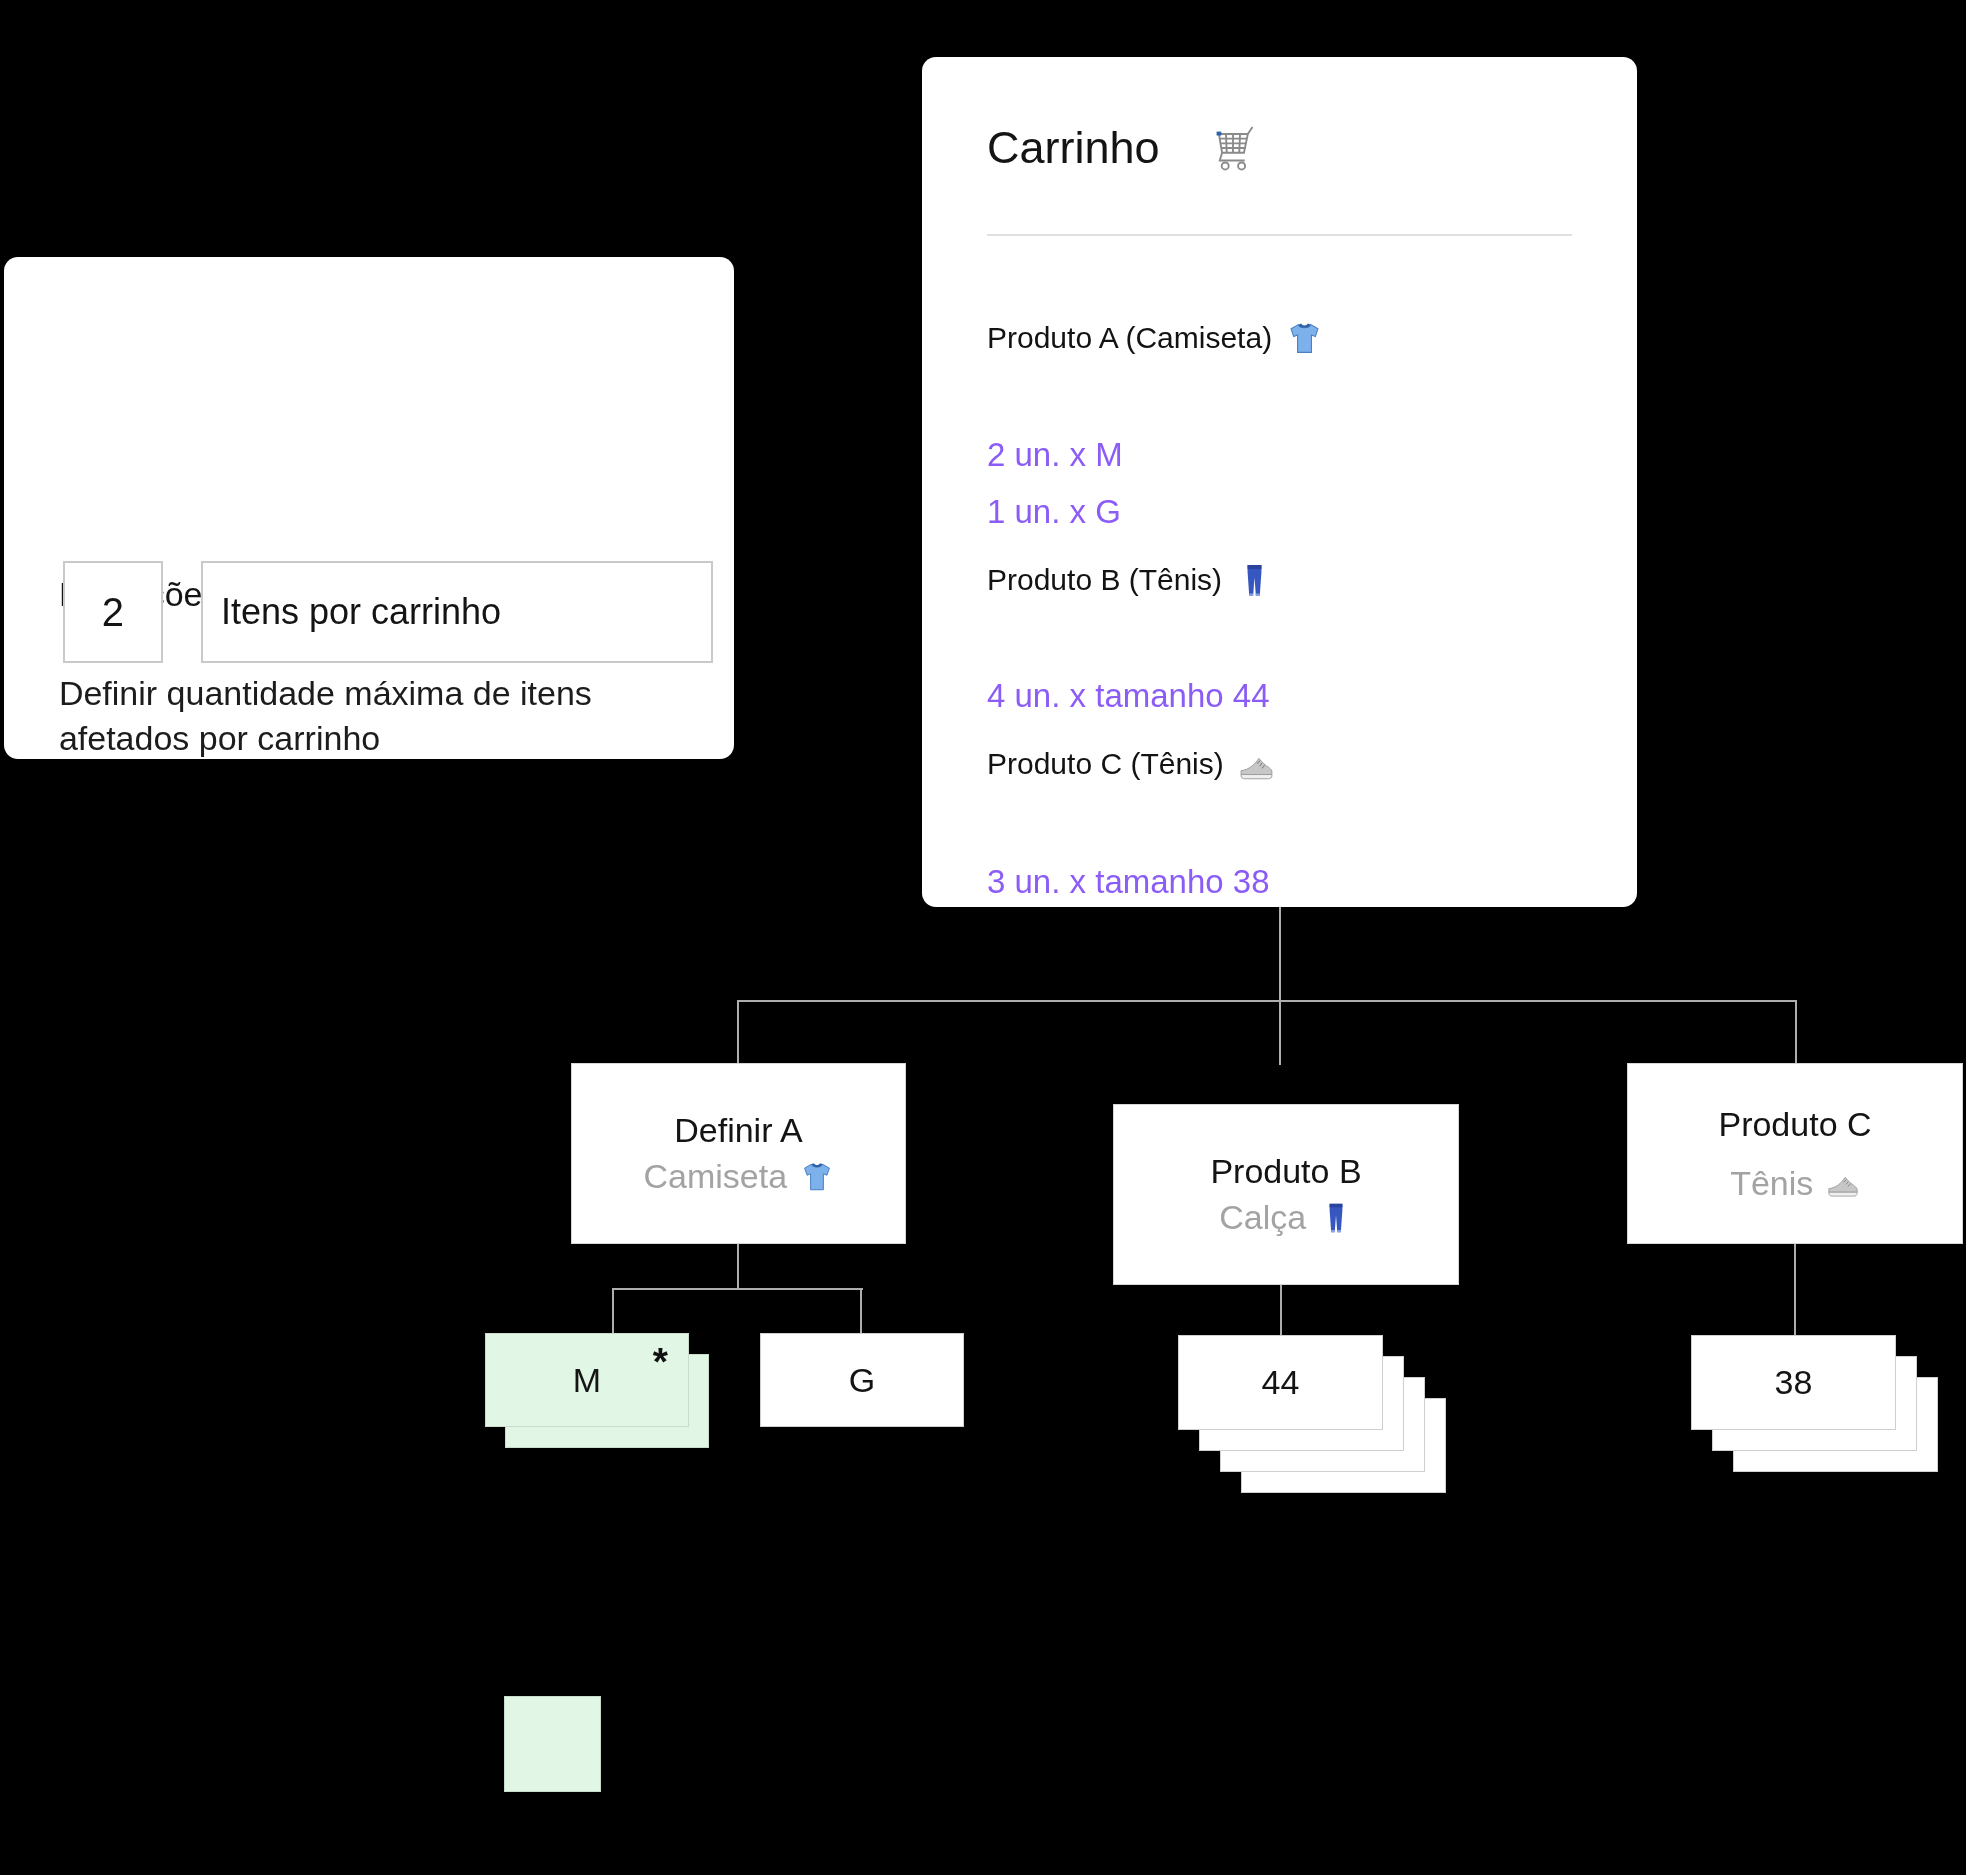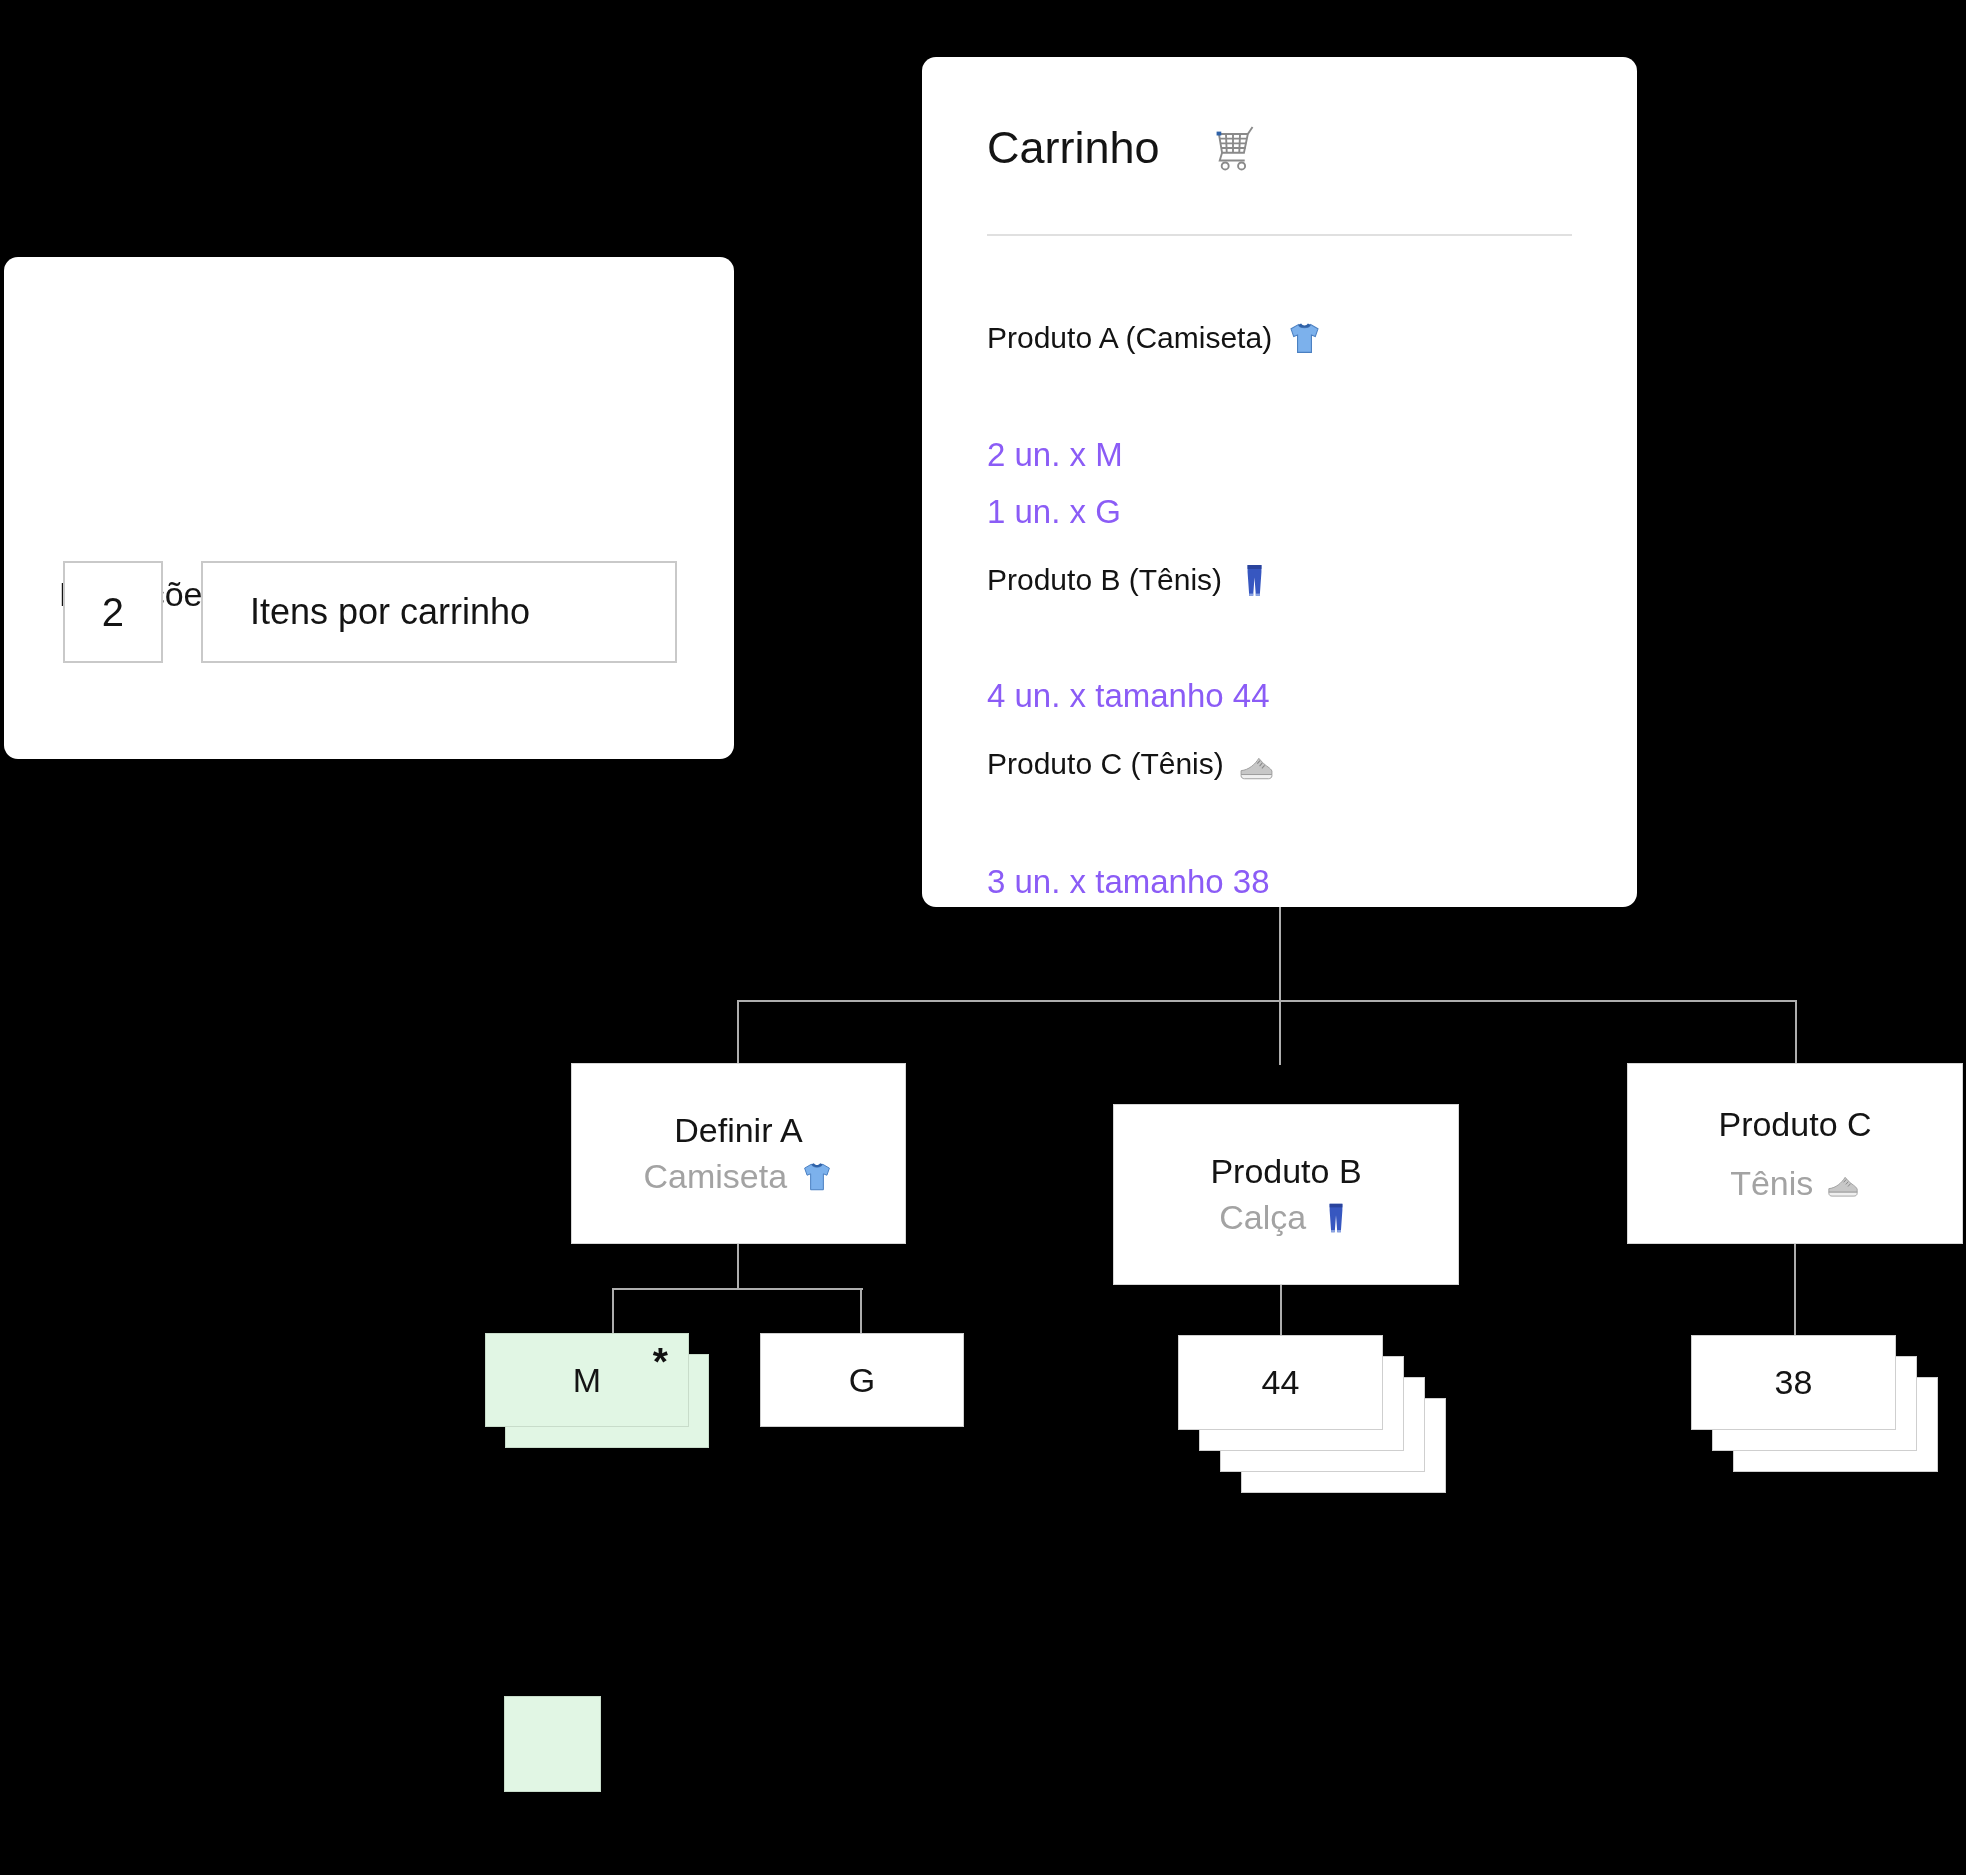--- a/index.html
+++ b/index.html
@@ -24,24 +24,24 @@
   
   #rest-title{left:55px;top:318px;font-size:34px;font-weight:500;color:#141414;white-space:nowrap;}
   #rest-desc{left:55px;top:414px;width:560px;font-size:34px;font-weight:400;color:#1c1c1c;line-height:45px;}
   #qty-input{
     left:59px;top:304px;width:100px;height:102px;
     border:2.3px solid #c9c9c9;background:#fff;box-sizing:border-box;
     display:flex;align-items:center;justify-content:center;
     font-size:40px;color:#141414;
   }
   #qty-label-box{
-    left:197px;top:304px;width:476px;height:102px;
+    left:197px;top:304px;width:512px;height:102px;
     border:2.3px solid #c9c9c9;background:#fff;box-sizing:border-box;
     display:flex;align-items:center;
-    padding-left:47px;
+    padding-left:18px;
     font-size:36px;color:#141414;
   }
   #restrictions-card .abs{position:absolute;}
 
   
   #cart-card .abs{position:absolute;}
   #cart-title-row{left:65px;top:64px;height:54px;display:flex;align-items:center;gap:48px;}
   #cart-title{font-size:45px;font-weight:500;color:#141414;white-space:nowrap;}
   #cart-divider{left:65px;top:177px;width:585px;height:1.6px;background:#e0e0e0;}
   .cart-item-name{
@@ -139,20 +139,21 @@
     <symbol id="sym-sneaker" viewBox="0 0 48 48">
       <path d="M4 32 C14 31 22 24 27 16 L31.5 21 C36 26 42.5 28.5 44 32.5 L44 37 H4 Z" fill="#c7c7c7" stroke="#9a9a9a" stroke-width="1.2"></path>
       <path d="M28.5 19 L25 23 M31.5 22 L28 26 M34.5 25 L31 29" stroke="#8a8a8a" stroke-width="1.4" fill="none"></path>
       <path d="M4 37 H44 V38.5 C44 41 42 42.5 39.5 42.5 H8.5 C6 42.5 4 41 4 38.5 Z" fill="#efefef" stroke="#9a9a9a" stroke-width="1.2"></path>
     </symbol>
   </defs>
 </svg>
 
 <div class="card" id="restrictions-card">
   <div class="abs" id="rest-title">Restrições e limites de uso</div>
+  <div class="abs" id="rest-desc">Definir quantidade máxima de itens afetados por carrinho</div>
   <div class="abs" id="qty-input">2</div>
   <div class="abs" id="qty-label-box">Itens por carrinho</div>
 </div>
 
 <div class="card" id="cart-card">
   <div class="abs" id="cart-title-row">
     <span id="cart-title">Carrinho</span>
     <svg class="icon icon-cart" viewBox="0 0 64 64" width="50" height="50">
         <use href="#sym-cart"></use>
       </svg>

